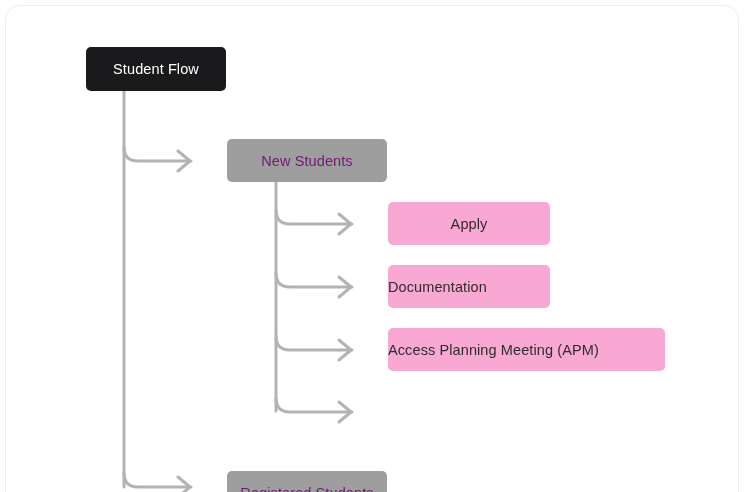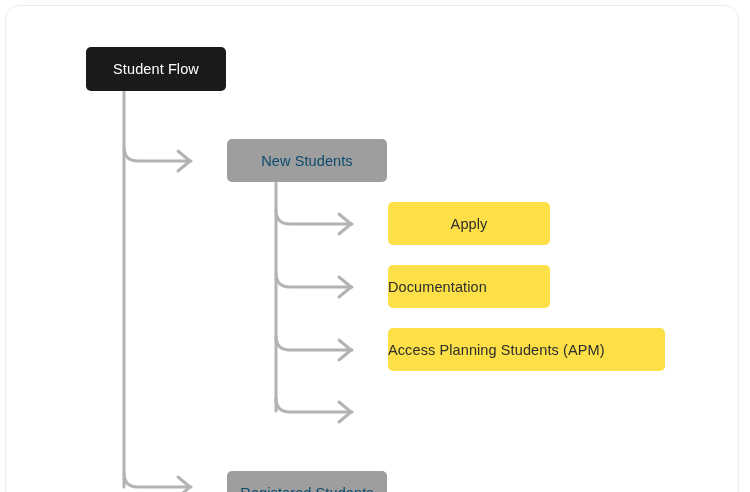--- a/index.html
+++ b/index.html
@@ -51,24 +51,24 @@
     margin-left: 32px;
   }
   .node.center { justify-content: center; }
   .node.left { justify-content: flex-start; }
   .node-root {
     background: #1a1a1d;
     color: #ffffff;
   }
   .node-l2 {
     background: #9e9e9e;
-    color: #0c4a6e;
+    color: #701a75;
   }
   .node-l3 {
-    background: #fde047;
+    background: #f9a8d4;
     color: #2d2d2d;
   }
 </style>
 </head>
 <body>
 
 <div id="canvas">
 
   <div id="card-frame"></div>
 
@@ -100,18 +100,18 @@
   </svg>
 
   <div class="node node-root center" style="left:54px; top:47px; width:140px; height:44px;">Student Flow</div>
 
   <div class="node node-l2 center" style="left:195px; top:139px; width:160px; height:43px;">New Students</div>
 
   <div class="node node-l3 center" style="left:356px; top:202px; width:162px; height:43px;">Apply</div>
 
   <div class="node node-l3 left" style="left:356px; top:265px; width:162px; height:43px;">Documentation</div>
 
-  <div class="node node-l3 left" style="left:356px; top:328px; width:277px; height:43px;">Access Planning Students (APM)</div>
+  <div class="node node-l3 left" style="left:356px; top:328px; width:277px; height:43px;">Access Planning Meeting (APM)</div>
 
 
   <div class="node node-l2 center" style="left:195px; top:471px; width:160px; height:43px;">Registered Students</div>
 
 </div>
 
 </body></html>

